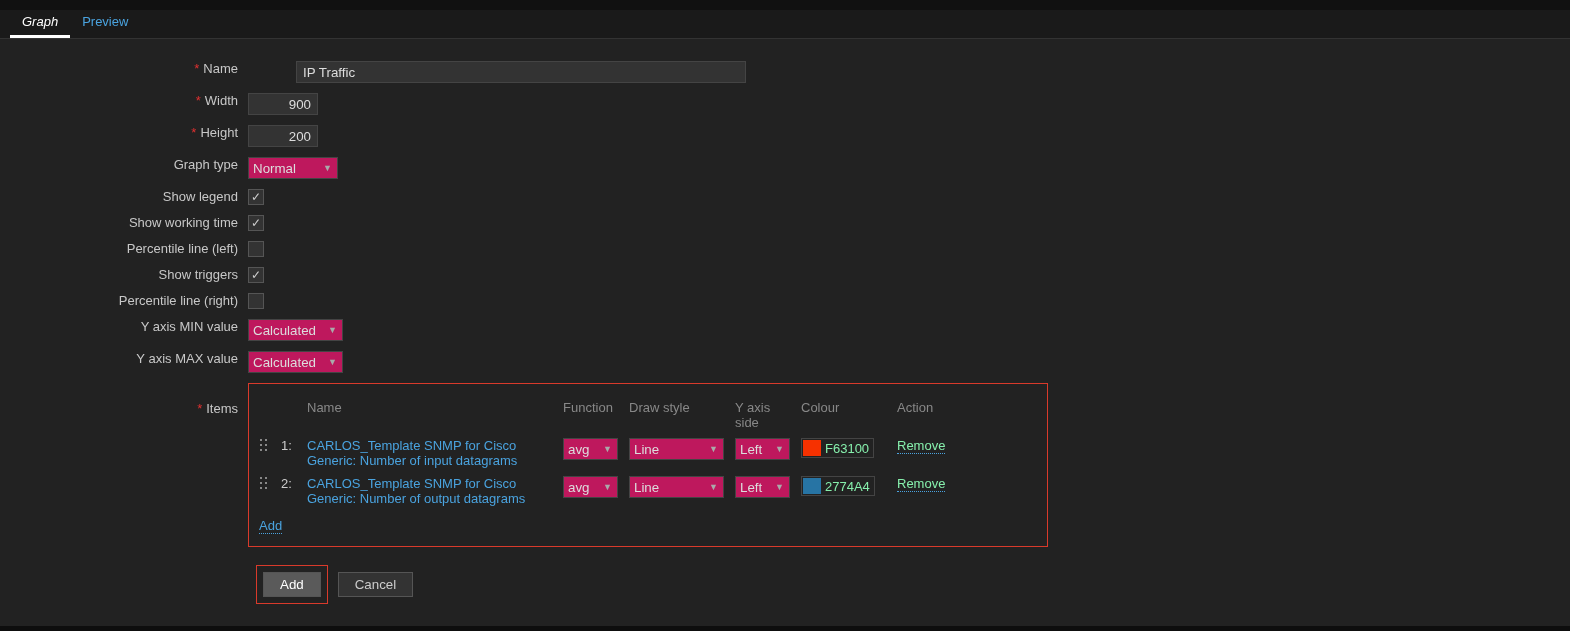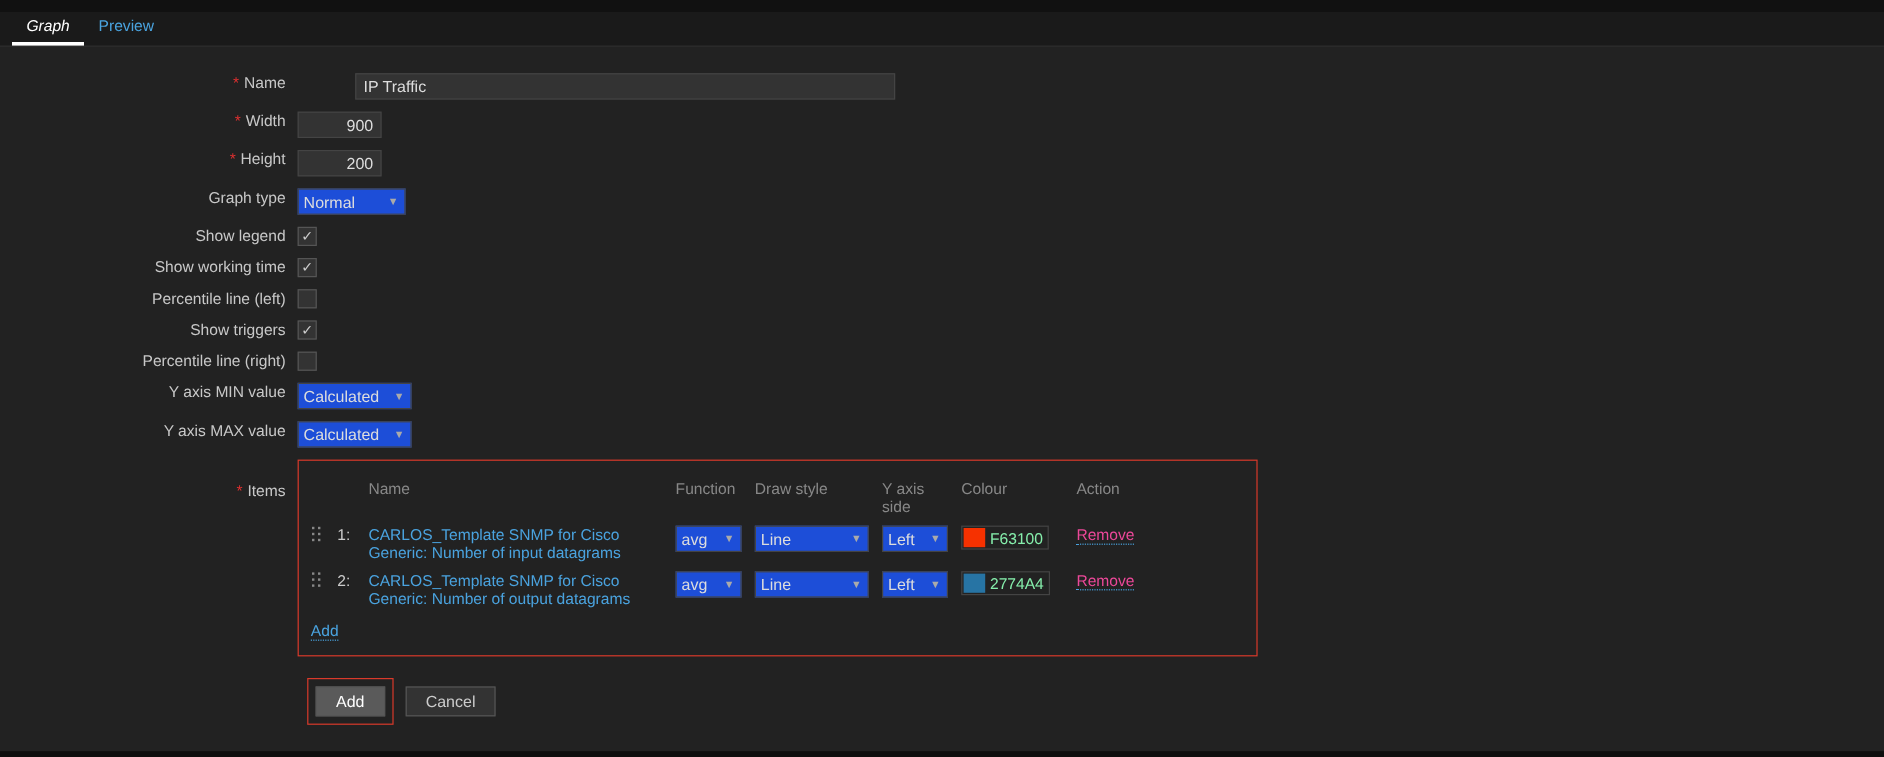--- a/index.html
+++ b/index.html
@@ -59,21 +59,21 @@
   input[type="text"] {
     background: #333;
     border: 1px solid #444;
     color: #ddd;
     padding: 3px 6px;
     height: 22px;
   }
   input.wide { width: 450px; margin-left: 48px; }
   input.num { width: 70px; text-align: right; }
   select {
-    background: #1d4ed8;
+    background: #be185d;
     border: 1px solid #444;
     color: #ddd;
     padding: 2px 4px;
     height: 22px;
   }
   .checkbox {
     width: 16px;
     height: 16px;
     border: 1px solid #555;
     background: #333;
@@ -141,21 +141,21 @@
   .color-swatch {
     display: inline-flex;
     align-items: center;
     gap: 4px;
     border: 1px solid #444;
     padding: 1px 4px 1px 1px;
   }
   .swatch-box { width: 18px; height: 16px; display: inline-block; }
   .swatch-text { color: #86efac; }
   .remove-link {
-    color: #ec4899;
+    color: #86efac;
     text-decoration: none;
     border-bottom: 1px dotted #4aa3df;
     cursor: pointer;
   }
   .add-link {
     color: #4aa3df;
     text-decoration: none;
     border-bottom: 1px dotted #4aa3df;
     cursor: pointer;
     margin-left: 10px;

